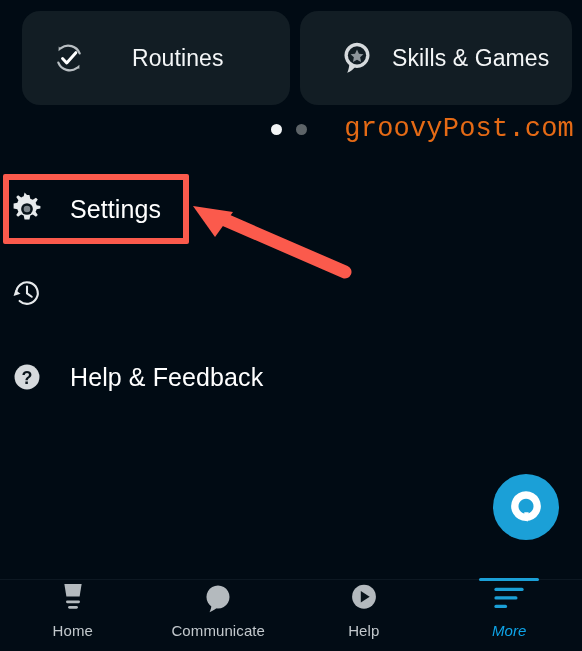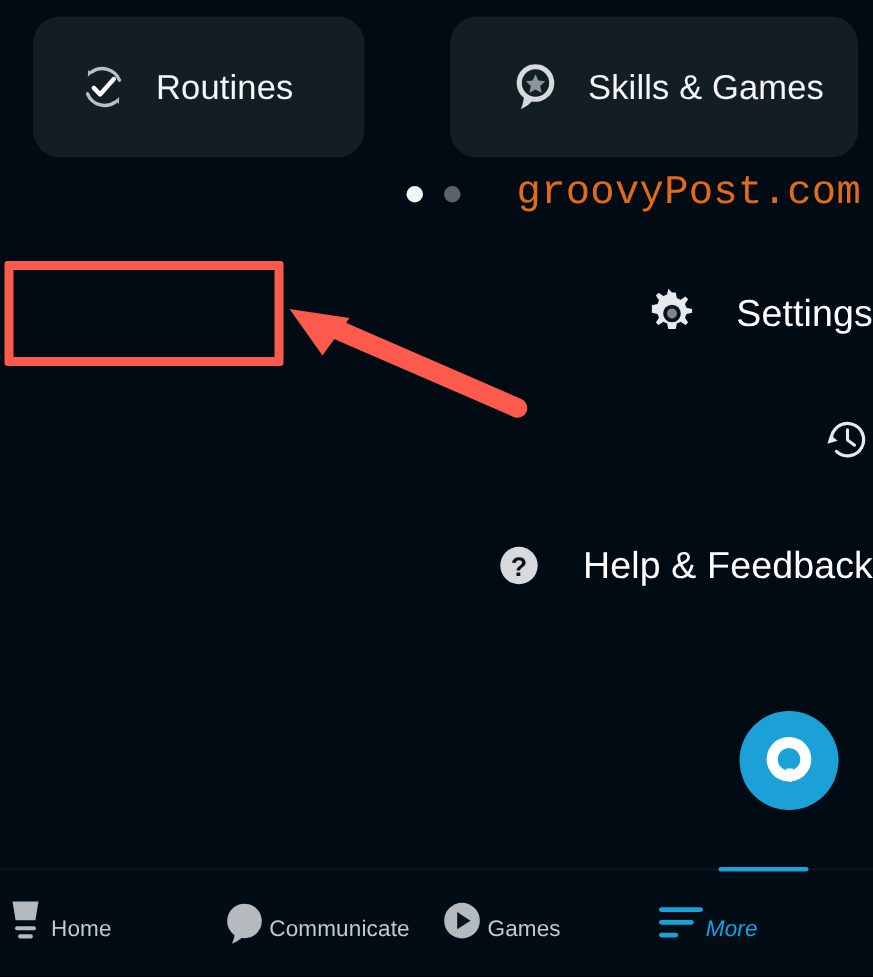--- a/index.html
+++ b/index.html
@@ -28,21 +28,21 @@
   .card {
     position: absolute;
     top: 11px;
     height: 94px;
     background: #121d24;
     border-radius: 18px;
     display: flex;
     align-items: center;
     box-sizing: border-box;
   }
-  .card-routines { left: 22px; width: 221px; padding-left: 28px; }
+  .card-routines { left: 22px; width: 268px; padding-left: 28px; gap: 28px; }
   .card-skills   { left: 300px; width: 272px; padding-left: 38px; }
   .card-icon {
     width: 38px;
     height: 38px;
     flex: 0 0 38px;
     display: block;
   }
   .card-label {
     margin-left: 16px;
     color: #f4f6f7;
@@ -83,23 +83,22 @@
     position: absolute;
     left: 0;
     top: 172px;
     width: 582px;
   }
   .menu-item {
     position: relative;
     display: flex;
     align-items: center;
     height: 74px;
-    padding-left: 22px;
+    padding-left: 10px;
     box-sizing: border-box;
-    justify-content: flex-end;
   }
   .menu-icon {
     width: 34px;
     height: 34px;
     flex: 0 0 34px;
     display: block;
   }
   .menu-label {
     margin-left: 26px;
     color: #ffffff;
@@ -153,21 +152,21 @@
     width: 582px;
     height: 71px;
     background: #020c15;
     border-top: 1px solid #0d1822;
     display: flex;
   }
   .nav-item {
     position: relative;
     flex: 1 1 0;
     display: flex;
-    flex-direction: row;
+    flex-direction: column;
     align-items: center;
     justify-content: flex-start;
     padding-top: 4px;
     box-sizing: border-box;
   }
   .nav-icon {
     width: 34px;
     height: 34px;
     display: block;
   }
@@ -307,21 +306,21 @@
       <span class="nav-label">Communicate</span>
     </div>
 
     <div class="nav-item">
       <span class="nav-icon">
         <svg viewBox="0 0 36 36" width="34" height="34" aria-hidden="true">
           <circle cx="18" cy="13.5" r="12.6" fill="#b4babe"></circle>
           <path d="M14.6 7.4 L24.0 13.5 L14.6 19.6 Z" fill="#0a141b"></path>
         </svg>
       </span>
-      <span class="nav-label">Games</span>
+      <span class="nav-label">Help</span>
     </div>
 
 
     <div class="nav-item active">
       <span class="nav-indicator"></span>
       <span class="nav-icon">
         <svg viewBox="0 0 36 36" width="34" height="34" aria-hidden="true">
           <rect x="2.5" y="4.0" width="31.0" height="3.4" rx="1.7" fill="#1ba0d7"></rect>
           <rect x="2.5" y="13.0" width="24.5" height="3.4" rx="1.7" fill="#1ba0d7"></rect>
           <rect x="2.5" y="22.0" width="13.5" height="3.4" rx="1.7" fill="#1ba0d7"></rect>

